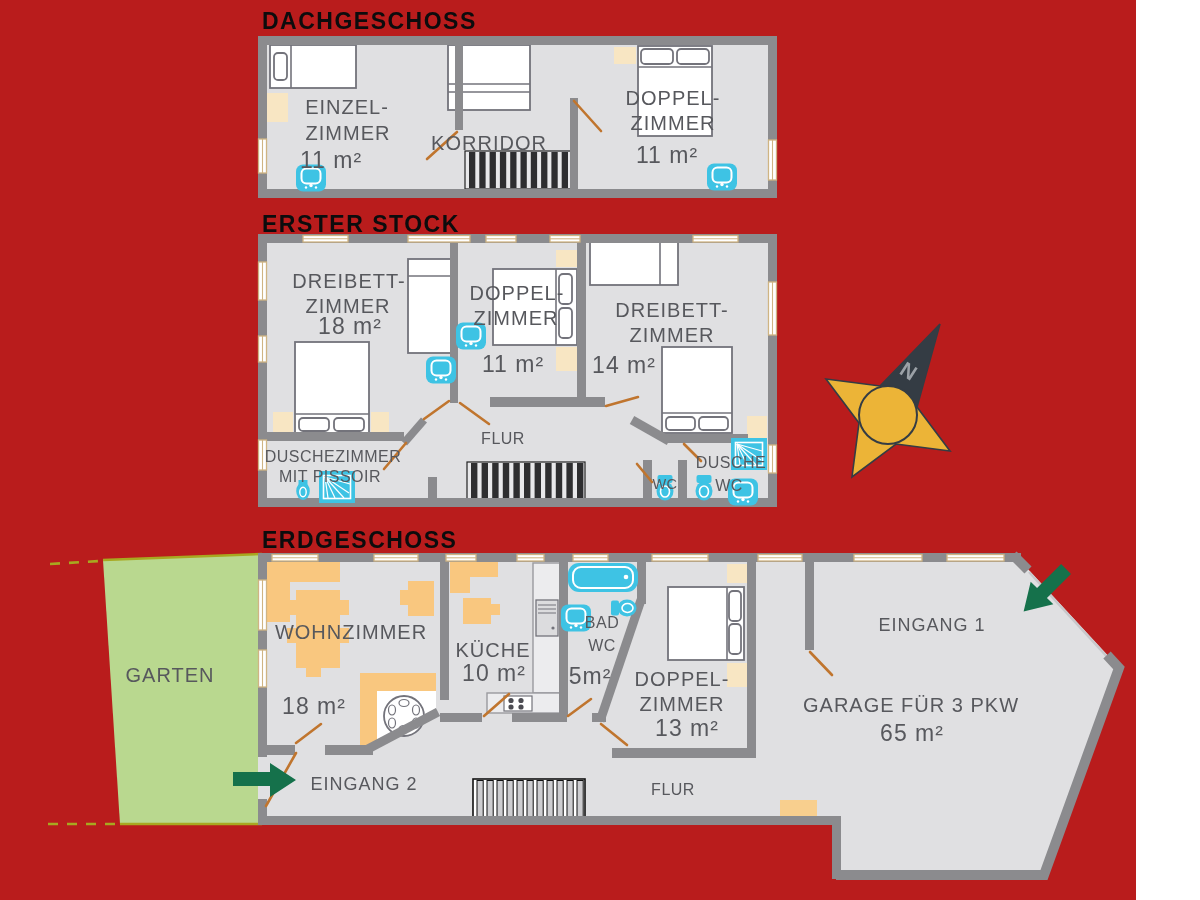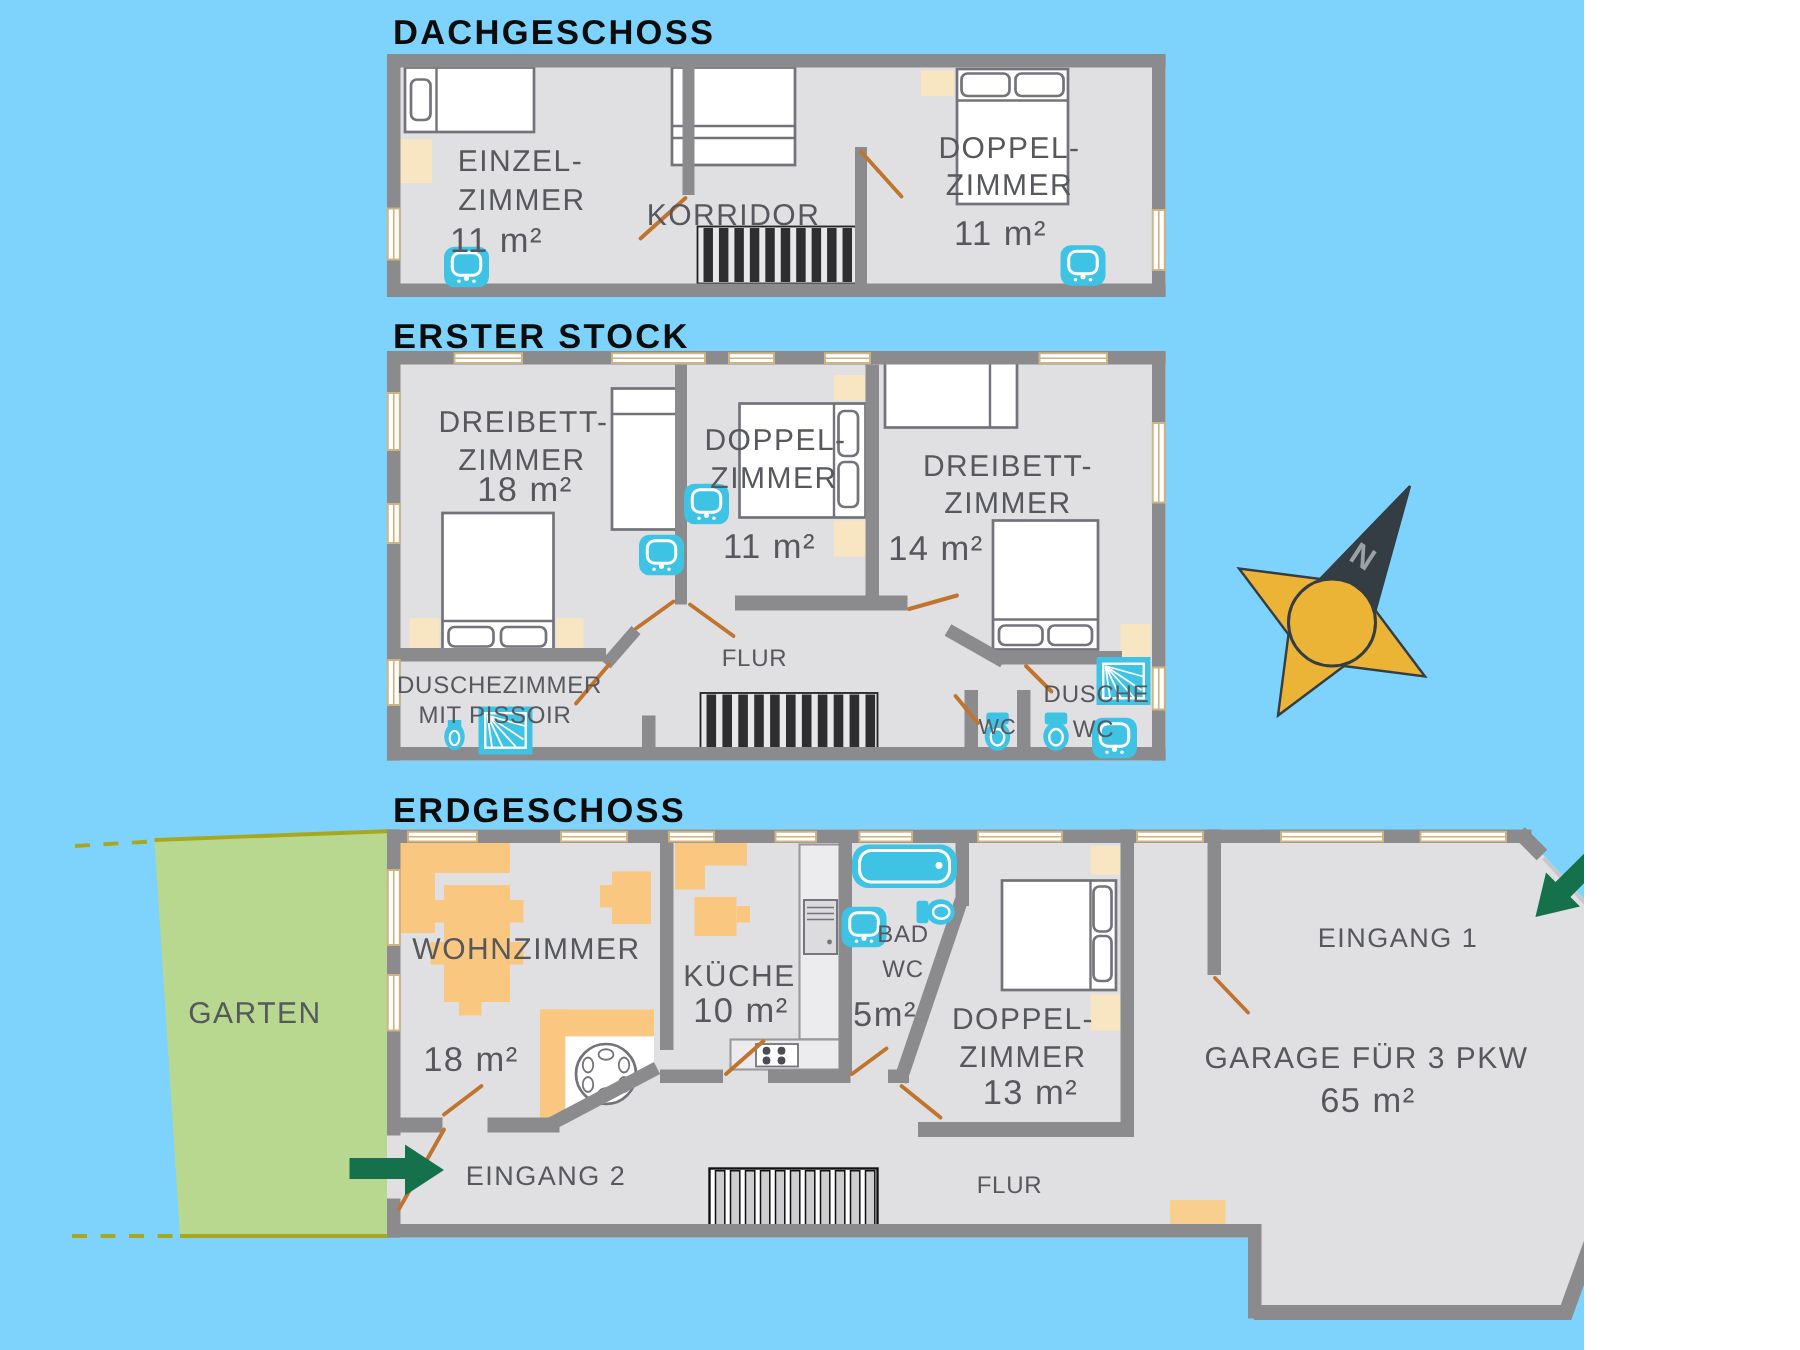--- a/index.html
+++ b/index.html
@@ -1,16 +1,16 @@
 <!DOCTYPE html>
 <html><head>
 <meta charset="utf-8">
 <style>
   html,body{margin:0;padding:0;background:#fff;}
-  .canvas{position:relative;width:1056px;height:900px;background:#7dd3fc;overflow:hidden;
+  .canvas{position:relative;width:1136px;height:900px;background:#b91c1c;overflow:hidden;
           font-family:"Liberation Sans",sans-serif;}
   svg{position:absolute;left:0;top:0;}
   text{font-family:"Liberation Sans",sans-serif;}
   .floor-title{font-weight:bold;font-size:23px;fill:#0c0c0d;letter-spacing:1.5px;}
   .room-label{fill:#57585d;font-size:20px;letter-spacing:1px;}
   .area-label{fill:#57585d;font-size:23px;letter-spacing:1px;}
   .small-label{fill:#57585d;font-size:16px;letter-spacing:0.5px;}
   .tiny-label{fill:#57585d;font-size:14.5px;letter-spacing:0.5px;}
   .mid{text-anchor:middle;}
   .bed{fill:#ffffff;stroke:#73737b;stroke-width:1.8;}

